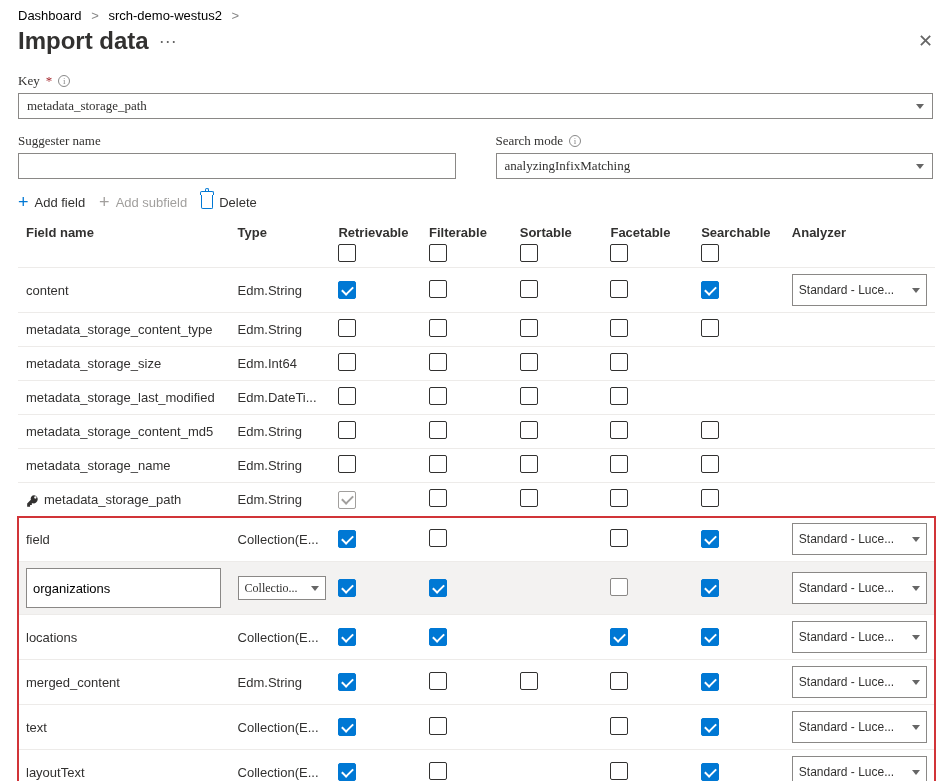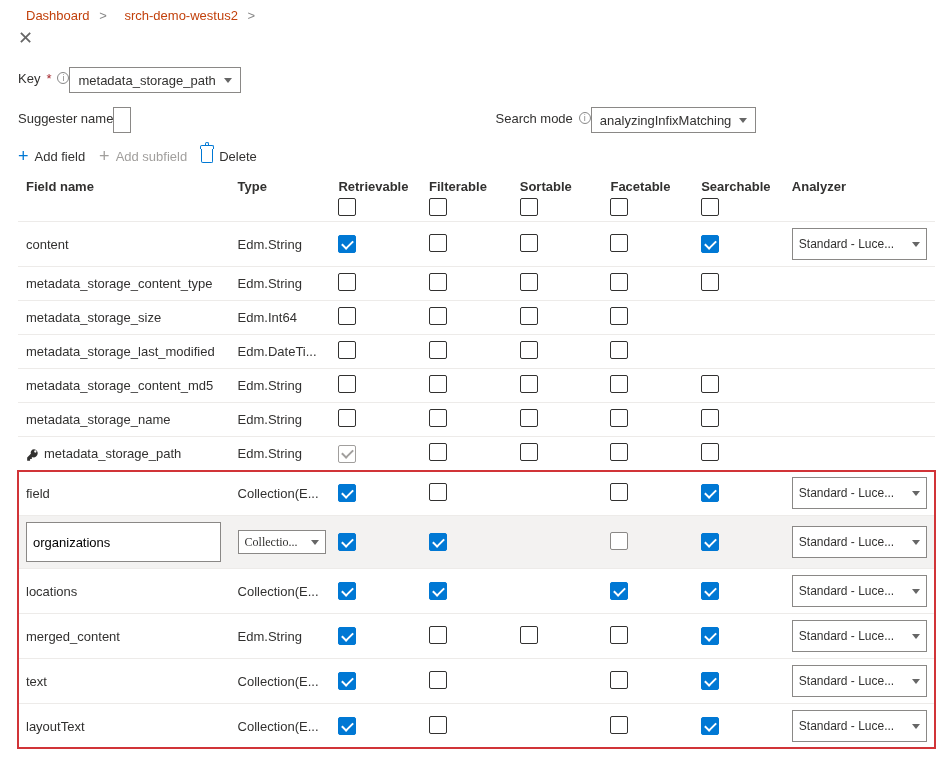--- a/index.html
+++ b/index.html
@@ -5,29 +5,29 @@
   * { box-sizing: border-box; }
   body {
     margin: 0;
     font-family: "Segoe UI", -apple-system, sans-serif;
     font-size: 13px;
     color: #323130;
     background: #fff;
     padding: 8px 18px 18px 18px;
     width: 951px;
   }
-  a.crumb { color: #c2410c; text-decoration: none; margin-left: 8px; }
+  a.crumb { color: #000000; text-decoration: none; }
   .breadcrumb { font-size: 13px; margin-bottom: 4px; }
   .breadcrumb .sep { color: #888; margin: 0 6px; }
   .title-row { display:flex; align-items:center; justify-content:space-between; margin-bottom: 18px; }
   h1 { font-size: 24px; font-weight: 600; margin: 0; }
   .ellipsis { color:#666; margin-left:10px; font-size:18px; line-height:1; cursor:pointer; }
   .close-x { font-size: 18px; color:#666; cursor:pointer; }
   .form-row { display:flex; gap:40px; margin-bottom:14px; }
-  .form-col { flex:1; display:flex; flex-direction:row; }
+  .form-col { flex:1; display:flex; flex-direction:column;font-family:Liberation Serif, serif; }
   .form-col.full { flex: 1 1 100%; }
   .label { color:#323130; font-size:13px; margin-bottom:4px; display:flex; align-items:center; gap:6px; }
   .label .req { color:#a4262c; }
   .info-icon { width:12px; height:12px; border:1px solid #888; border-radius:50%; display:inline-flex; align-items:center; justify-content:center; font-size:9px; color:#888; }
   .select-box, .input-box {
     border:1px solid #8a8886; height:26px; padding:0 8px; font-size:13px;
     display:flex; align-items:center; justify-content:space-between; background:#fff;
   }
   .input-box.empty { color:#999; }
   .chev { width:0; height:0; border-left:4px solid transparent; border-right:4px solid transparent; border-top:5px solid #666; margin-left:8px; }
@@ -84,20 +84,24 @@
 <body>
 
 <div class="breadcrumb">
   <a href="#" class="crumb">Dashboard</a>
   <span class="sep">&gt;</span>
   <a href="#" class="crumb">srch-demo-westus2</a>
   <span class="sep">&gt;</span>
 </div>
 
 <div class="title-row">
+  <div style="display:flex;align-items:center;">
+    <h1>Import data</h1>
+    <span class="ellipsis">···</span>
+  </div>
   <span class="close-x">✕</span>
 </div>
 
 <div class="form-row">
   <div class="form-col full">
     <div class="label">
       <span>Key</span>
         <span class="req">*</span>
       <span class="info-icon">i</span>
     </div>

